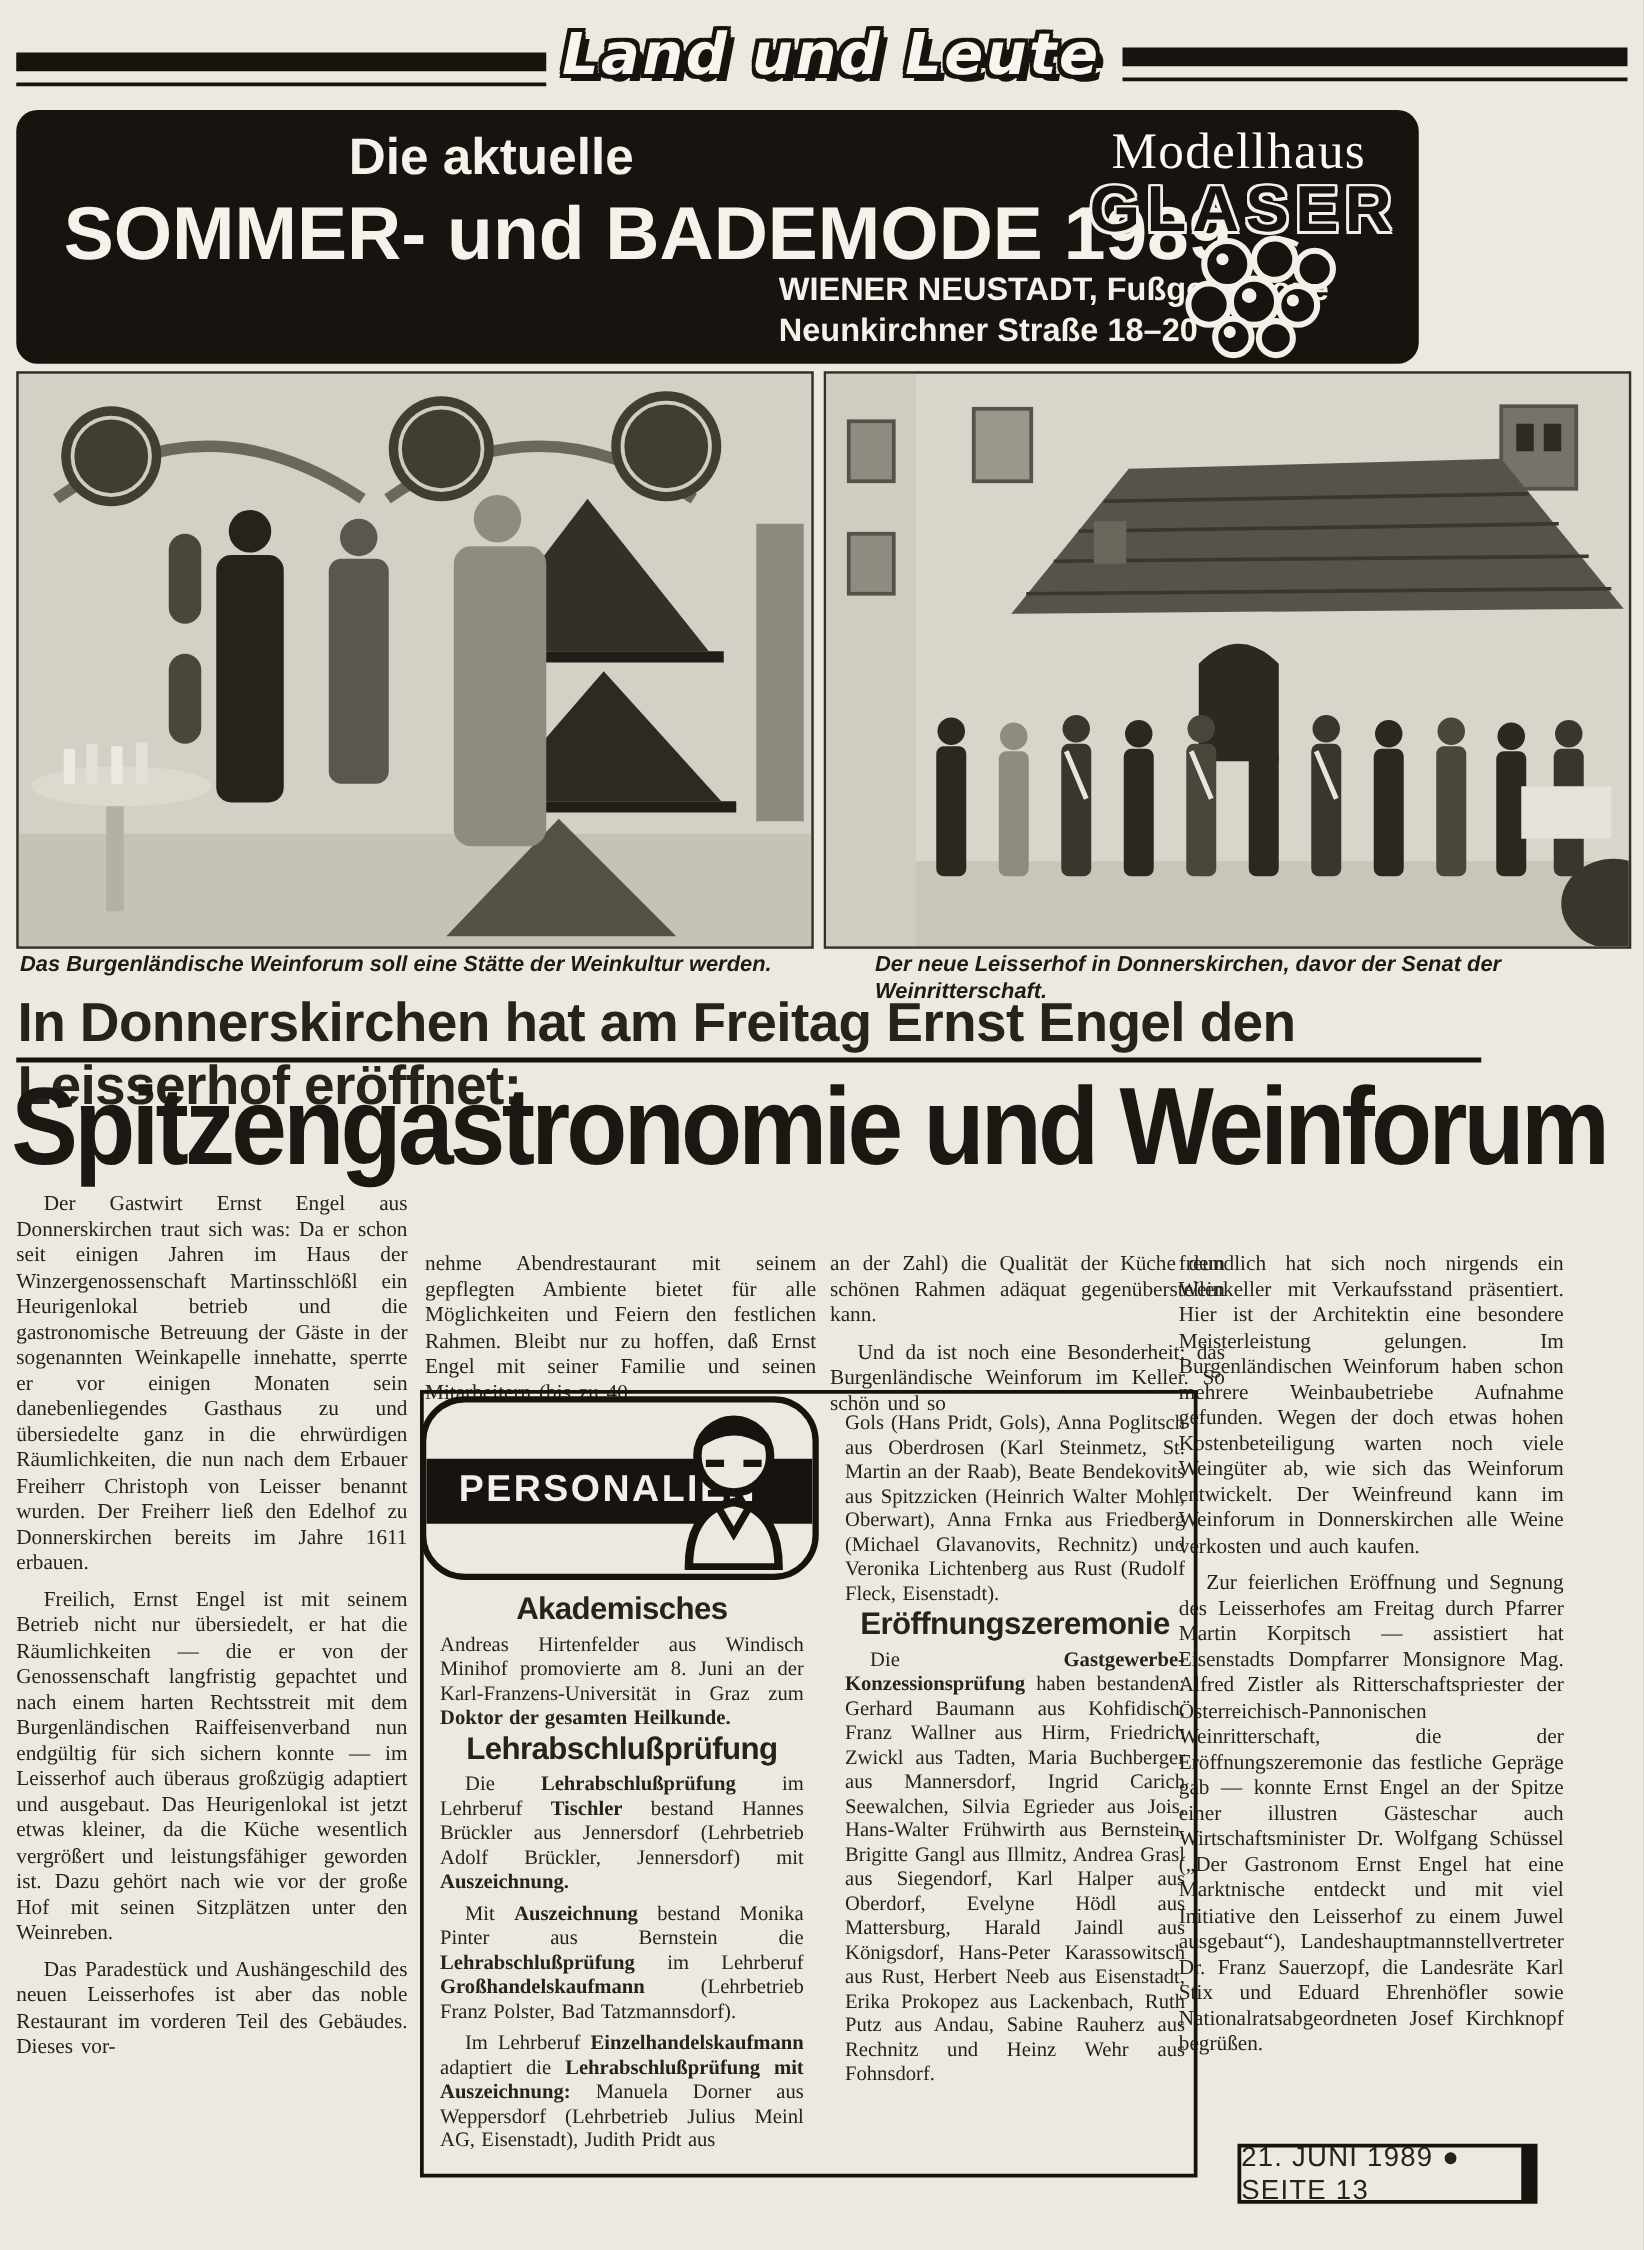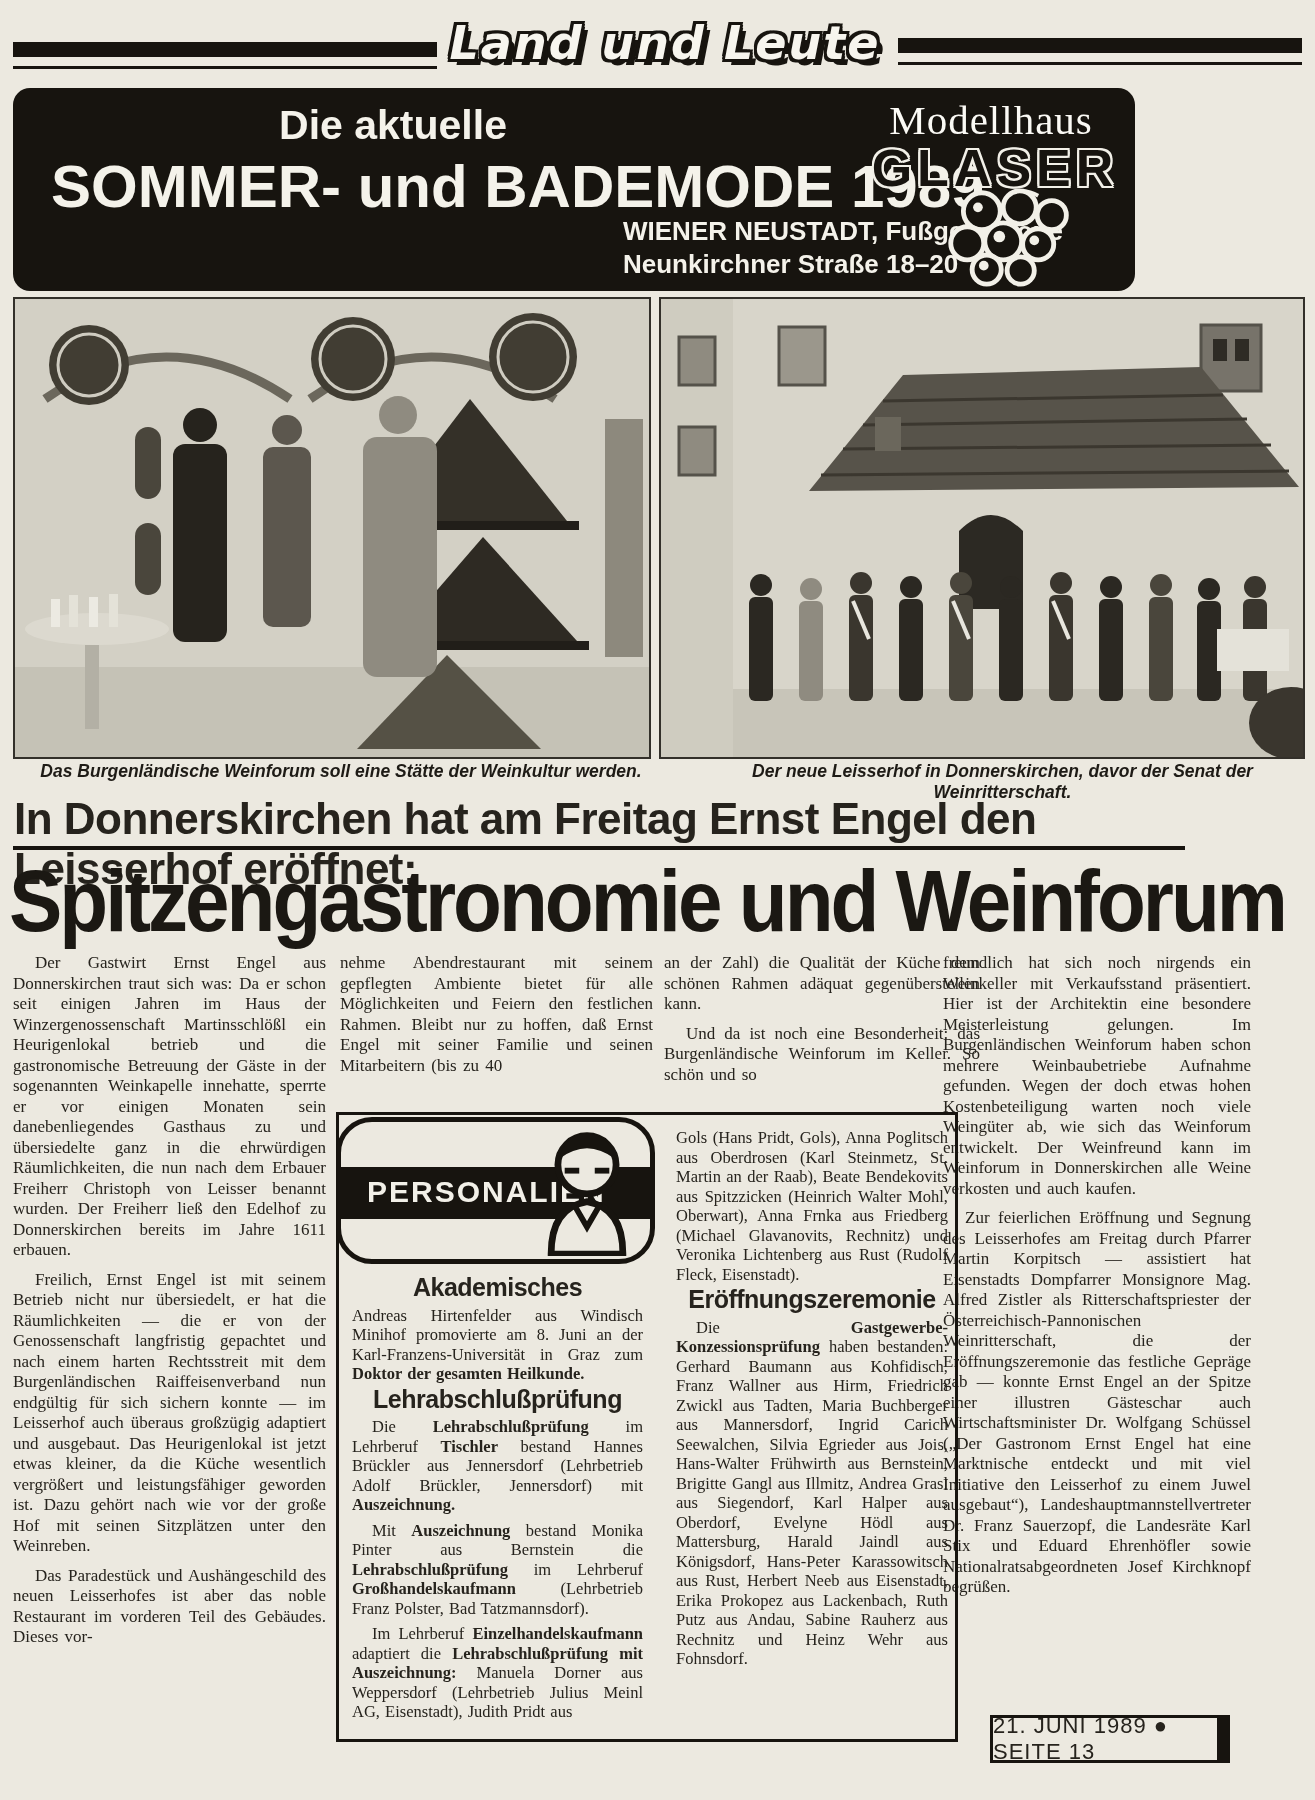--- a/index.html
+++ b/index.html
@@ -33,34 +33,34 @@
      font-weight:bold;font-size:26px;}
   .ad-addr2{position:absolute;left:610px;top:161px;font-family:"Liberation Sans",sans-serif;
      font-weight:bold;font-size:26px;}
   .grapes{position:absolute;left:922px;top:98px;width:150px;height:102px;}
   
   .photo{position:absolute;top:297px;height:458px;border:2px solid #33302a;background:#d3d0c5;}
   .photo.left{left:13px;width:634px;}
   .photo.right{left:659px;width:642px;}
   .photo svg{display:block;width:100%;height:100%;}
   .caption{position:absolute;top:761px;font-family:"Liberation Sans",sans-serif;
-     font-style:italic;font-weight:bold;font-size:17.5px;color:#1e1b16;text-align:center;}
+     font-style:italic;font-weight:bold;font-size:17.5px;color:#1e1b16;}
   .caption.left{left:16px;width:650px;}
   .caption.right{left:700px;width:605px;}
   
   .kicker{position:absolute;left:14px;top:794px;width:1250px;
      font-family:"Liberation Sans",sans-serif;font-weight:bold;font-size:44px;letter-spacing:-0.5px;}
   .kicker-rule{position:absolute;left:13px;top:846px;width:1172px;height:4px;background:#17140f;}
   .headline{position:absolute;left:9px;top:851px;width:1305px;white-space:nowrap;
      font-family:"Liberation Sans",sans-serif;font-weight:bold;font-size:80px;letter-spacing:-3px;
      transform:scaleY(1.1);transform-origin:top left;color:#1b1813;}
   
   .bodycol{position:absolute;text-align:justify;font-size:17px;line-height:20.5px;word-spacing:2px;}
   .bodycol p{margin:0 0 9px 0;text-indent:22px;}
-  .bodycol p.cont{text-indent:0;}
+  .bodycol p.cont{text-indent:0;margin-top:48px;}
   .col1{left:13px;top:953px;width:313px;}
   .col2top{left:340px;top:953px;width:313px;}
   .col3top{left:664px;top:953px;width:316px;}
   .col4{left:943px;top:953px;width:308px;}
   
   .pbox{position:absolute;left:336px;top:1112px;width:622px;height:630px;
      border:3px solid #17140f;box-sizing:border-box;}
   .phead{position:absolute;left:336px;top:1117px;width:319px;height:147px;background:#ece9e0;
      border:5px solid #17140f;border-radius:36px;box-sizing:border-box;overflow:hidden;}
   .pband{position:absolute;left:0;right:0;top:45px;height:52px;background:#17140f;}

